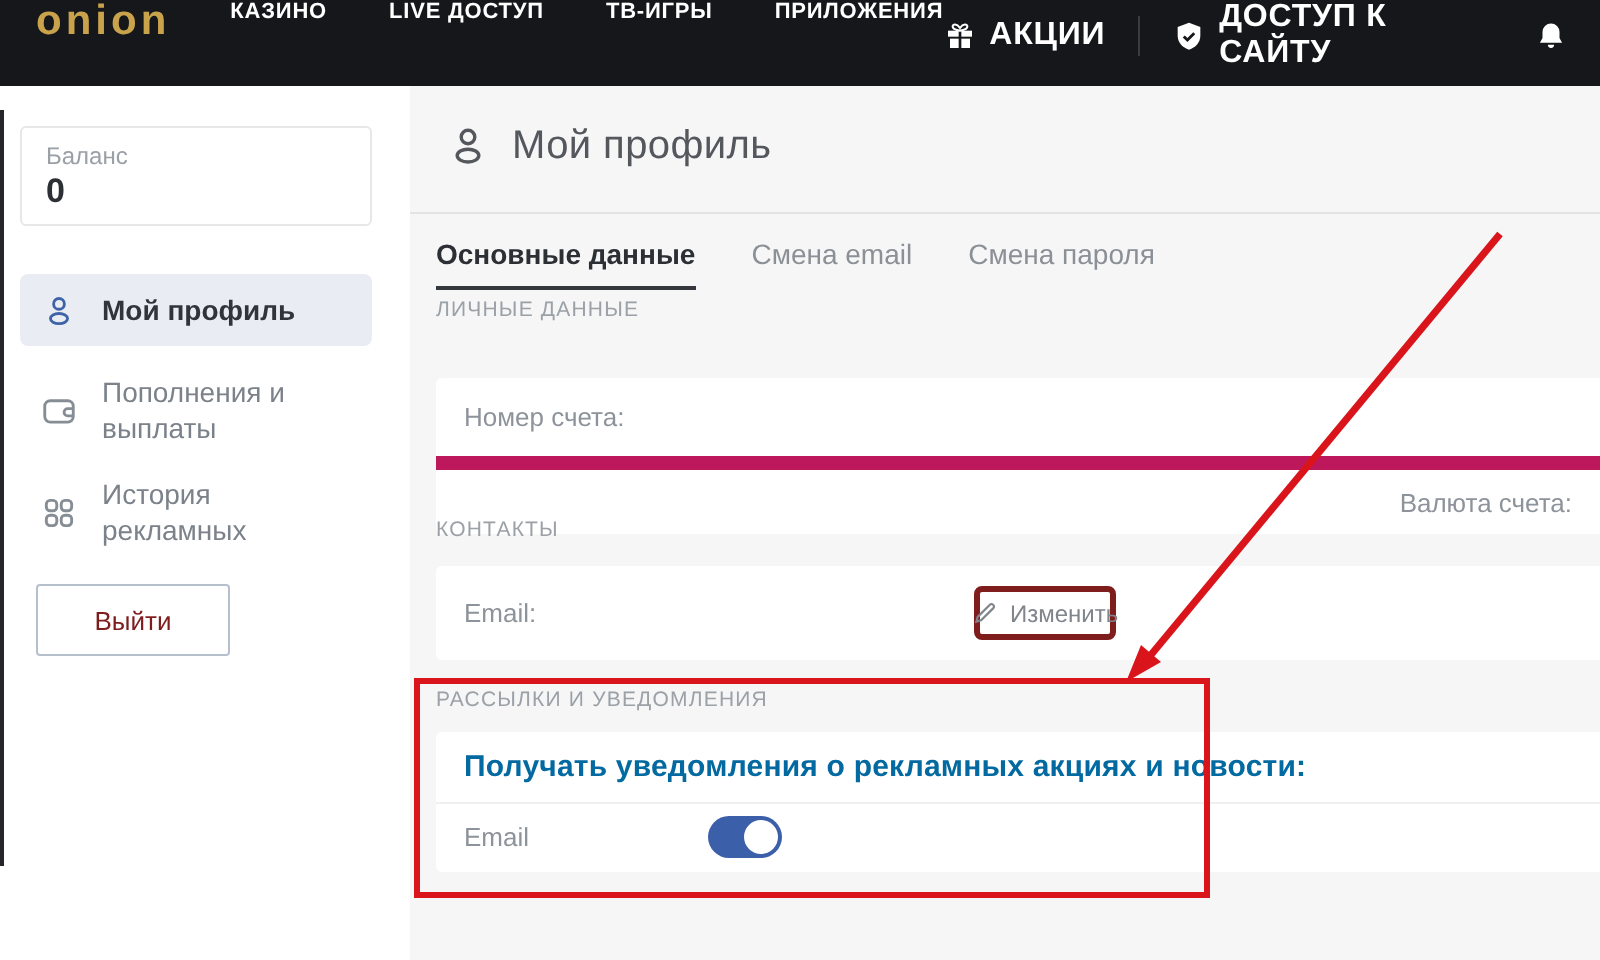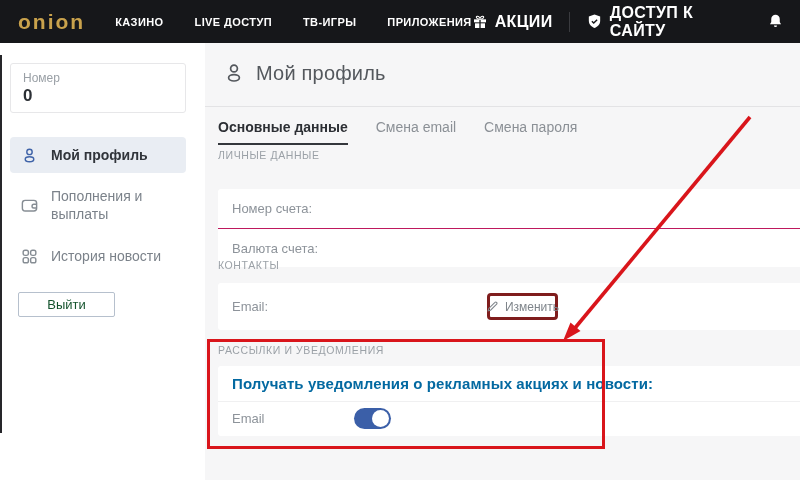--- a/index.html
+++ b/index.html
@@ -7,21 +7,21 @@
   body {
     font-family: "Liberation Sans", sans-serif;
     background: #ffffff;
     position: relative;
   }
   .stage { position: absolute; inset: 0; width: 800px; height: 480px; }
 
   
   .topnav {
     position: absolute; left: 0; top: 0; width: 800px; height: 43px;
-    background: #16171a; display: flex; align-items: center;
+    background: #16171a; display: flex; align-items: flex-start;
   }
   .logo {
     margin-left: 18px; color: #c9a24c; font-size: 21px; font-weight: 700;
     letter-spacing: 2px; line-height: 1;
   }
   .nav-menu { display: flex; align-items: center; margin-left: 30px; gap: 31px; }
   .nav-item {
     color: #ffffff; font-size: 11px; font-weight: 700; letter-spacing: .4px;
     cursor: pointer; white-space: nowrap;
   }
@@ -54,23 +54,23 @@
   .side-item .txt { line-height: 1.3; }
   .side-item.active {
     background: #e9edf3; border-radius: 4px; height: 36px; top: 94px;
     color: #31353b; font-weight: 700;
   }
   .side-item.active .icn { color: #3f63a8; }
   .side-item .icn { color: #868d94; display: flex; }
   .item-deposits { top: 140px; height: 44px; }
   .item-history { top: 198px; height: 30px; }
   .logout-btn {
-    position: absolute; left: 18px; top: 249px; width: 97px; height: 25px;
+    position: absolute; left: 18px; top: 249px; width: 97px; height: 36px;
     background: #fff; border: 1px solid #b6c0cd; border-radius: 2px;
-    color: #14532d; font-size: 13px; cursor: pointer;
+    color: #7f1d1d; font-size: 13px; cursor: pointer;
     font-family: "Liberation Sans", sans-serif;
   }
 
   
   .main {
     position: absolute; left: 205px; top: 43px; width: 595px; height: 437px;
     background: #f6f6f7;
   }
   .page-head { position: absolute; left: 17px; top: 18px; display: flex; align-items: center; gap: 10px; color: #54585d; }
   .page-title { font-size: 20px; color: #54585d; letter-spacing: .2px; }
@@ -87,21 +87,21 @@
   .lbl-personal { top: 106px; }
   .lbl-contacts { top: 216px; }
   .lbl-notify { top: 301px; }
 
   .card { position: absolute; left: 13px; right: 0; background: #ffffff; border-radius: 3px 0 0 3px; }
   .card-personal { top: 146px; height: 78px; }
   .card-row {
     height: 39px; display: flex; align-items: center; padding: 0 14px;
     font-size: 13px; color: #8d939a;
   }
-  .card-row + .card-row { border-top: 1px solid #be185d; }
+  .card-row + .card-row { border-top: 7px solid #be185d; justify-content: flex-end; }
   .card-contacts { top: 240px; height: 47px; }
   .edit-btn {
     position: absolute; left: 269px; top: 10px; width: 71px; height: 27px;
     background: #fff; border: 3px solid #7f1d1d; border-radius: 4px;
     display: flex; align-items: center; justify-content: center; gap: 6px;
     color: #7f858b; font-size: 12px; cursor: pointer;
     font-family: "Liberation Sans", sans-serif;
   }
   .card-notify { top: 323px; height: 70px; }
   .notify-desc {
@@ -170,21 +170,21 @@
             <path fill="#fff" d="M9.8 17.5a2.2 2.2 0 0 0 4.4 0z"></path>
           </svg>
         </span>
       </div>
     </div>
   </div>
 
   <div class="sidebar">
     <div class="edge-line"></div>
     <div class="balance-card">
-      <div class="balance-label">Номер</div>
+      <div class="balance-label">Баланс</div>
       <div class="balance-value">0</div>
     </div>
 
     <div class="side-item active">
       <span class="icn">
         <svg class="ic" width="19" height="19" viewBox="0 0 24 24" fill="none" stroke="currentColor" stroke-width="1.8">
           <circle cx="12" cy="7.5" r="3.4"></circle>
           <ellipse cx="12" cy="16.8" rx="5.4" ry="3.2"></ellipse>
         </svg>
       </span>
@@ -203,21 +203,21 @@
 
     <div class="side-item item-history">
       <span class="icn">
         <svg class="ic" width="19" height="19" viewBox="0 0 24 24" fill="none" stroke="currentColor" stroke-width="1.8">
           <rect x="4" y="4" width="6.6" height="6.6" rx="2.4"></rect>
           <rect x="13.4" y="4" width="6.6" height="6.6" rx="2.4"></rect>
           <rect x="4" y="13.4" width="6.6" height="6.6" rx="2.4"></rect>
           <rect x="13.4" y="13.4" width="6.6" height="6.6" rx="2.4"></rect>
         </svg>
       </span>
-      <span class="txt">История новости</span>
+      <span class="txt">История рекламных</span>
     </div>
 
     <button class="logout-btn">Выйти</button>
   </div>
 
   <div class="main">
     <div class="page-head">
       <span>
         <svg class="ic" width="24" height="24" viewBox="0 0 24 24" fill="none" stroke="#54585d" stroke-width="1.7">
           <circle cx="12" cy="7.5" r="3.4"></circle>

